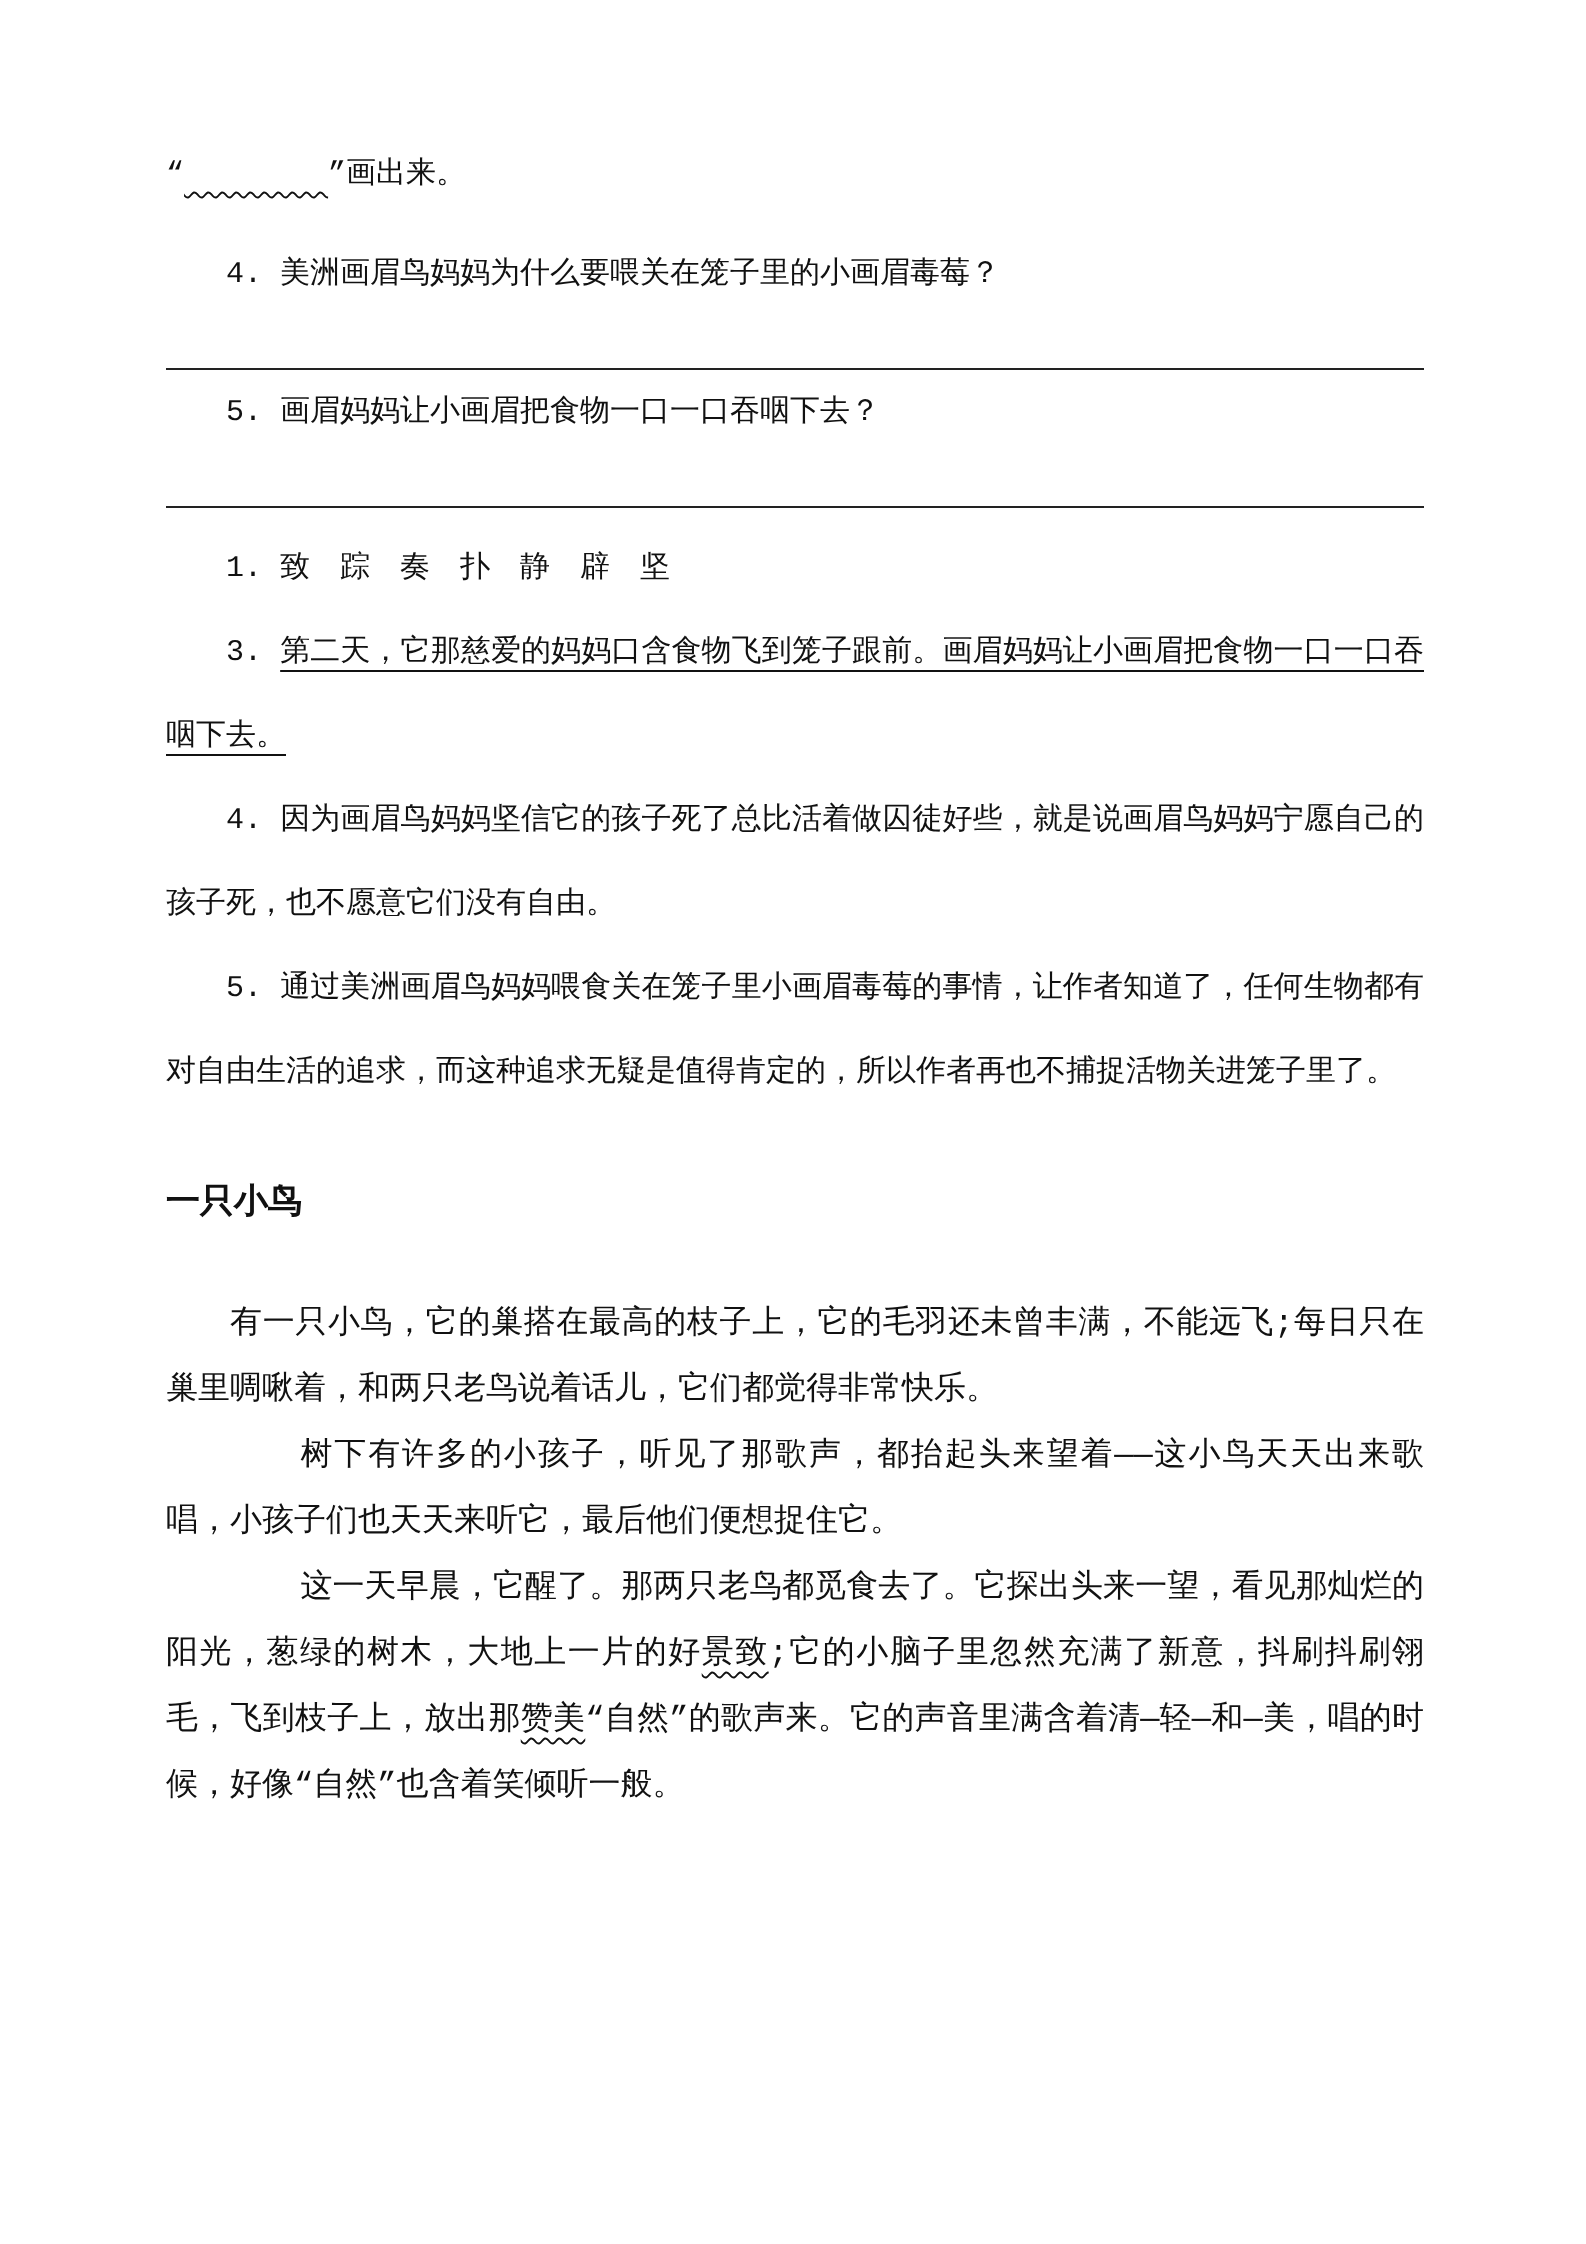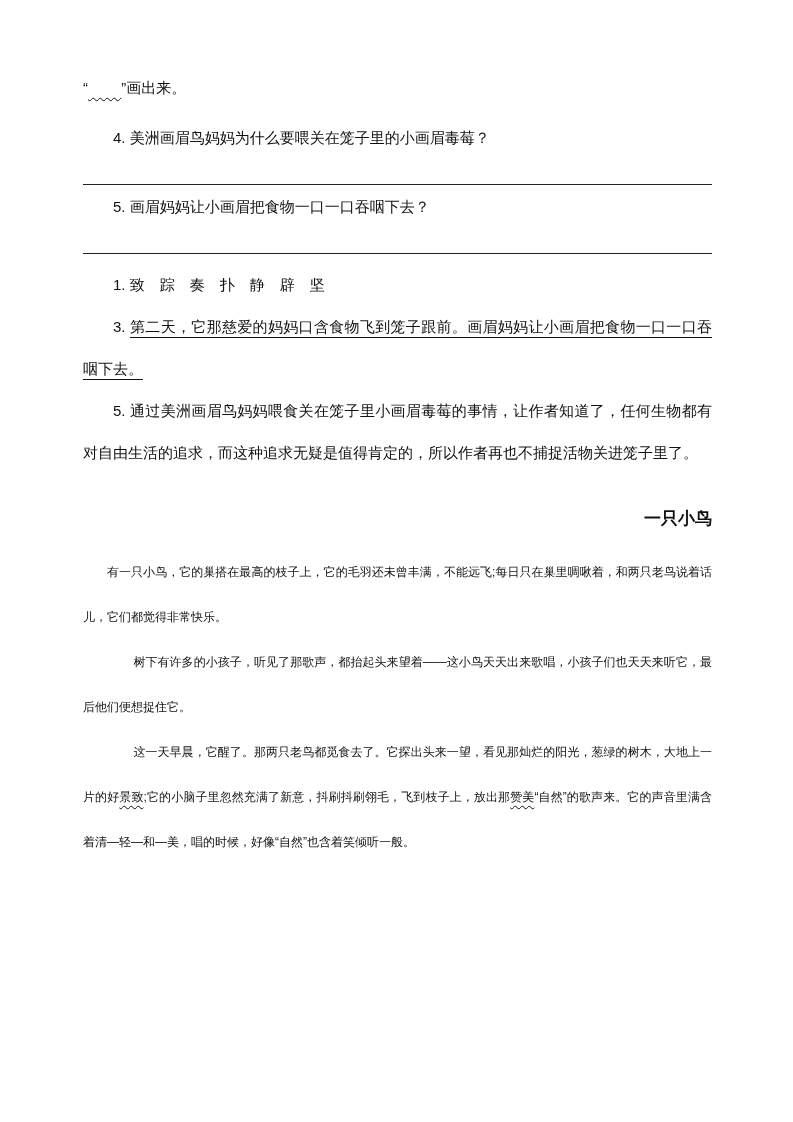--- a/index.html
+++ b/index.html
@@ -9,21 +9,21 @@
   }
   .page {
     position: relative;
     width: 793px;
     min-height: 1122px;
     box-sizing: border-box;
     margin: 0 auto;
     padding: 76px 81px 60px 83px;
     background: #ffffff;
     color: #111111;
-    font-family: Liberation Sans, sans-serif;
+    font-family: Liberation Mono, monospace;
     font-size: 15px;
   }
   p { margin: 0; }
   .intro-line {
     line-height: 24px;
     margin-bottom: 26px;
   }
   .wavy-blank {
     text-decoration: underline wavy;
     text-decoration-thickness: 1px;
@@ -52,29 +52,29 @@
     line-height: 42px;
     text-indent: 2em;
     text-align: justify;
   }
   .underlined {
     text-decoration: underline;
     text-decoration-thickness: 1px;
     text-underline-offset: 5px;
   }
   .story-title {
-    margin: 30px 0 16px 0;
+    margin: 30px 0 28px 0;
     font-size: 17px;
     font-weight: bold;
-    text-align: right;
+    text-align: left;
     line-height: 30px;
   }
   .story-para {
-    font-size: 12px;
-    line-height: 45px;
+    font-size: 16px;
+    line-height: 33px;
     text-align: justify;
   }
   .indent-2 { text-indent: 2em; }
   .indent-4 { text-indent: 4.2em; }
   .wavy-word {
     text-decoration: underline wavy;
     text-decoration-thickness: 1px;
     text-underline-offset: 4px;
   }
 </style>
@@ -91,20 +91,21 @@
   <p class="question"><span>5.</span> <span>画眉妈妈让小画眉把食物一口一口吞咽下去？</span></p>
   <div class="answer-blank"></div>
 
 
   <div class="answers">
     <p class="answer-item"><span>1.</span> <span>致　踪　奏　扑　静　辟　坚</span></p>
 
 
     <p class="answer-item"><span>3.</span> <span class="underlined">第二天，它那慈爱的妈妈口含食物飞到笼子跟前。画眉妈妈让小画眉把食物一口一口吞咽下去。</span></p>
 
+    <p class="answer-item"><span>4.</span> <span>因为画眉鸟妈妈坚信它的孩子死了总比活着做囚徒好些，就是说画眉鸟妈妈宁愿自己的孩子死，也不愿意它们没有自由。</span></p>
 
     <p class="answer-item"><span>5.</span> <span>通过美洲画眉鸟妈妈喂食关在笼子里小画眉毒莓的事情，让作者知道了，任何生物都有对自由生活的追求，而这种追求无疑是值得肯定的，所以作者再也不捕捉活物关进笼子里了。</span></p>
   </div>
 
   <h2 class="story-title">一只小鸟</h2>
 
   <p class="story-para indent-2"><span>有一只小鸟，它的巢搭在最高的枝子上，它的毛羽还未曾丰满，不能远飞;每日只在巢里啁啾着，和两只老鸟说着话儿，它们都觉得非常快乐。</span></p>
 
   <p class="story-para indent-4"><span>树下有许多的小孩子，听见了那歌声，都抬起头来望着——这小鸟天天出来歌唱，小孩子们也天天来听它，最后他们便想捉住它。</span></p>
 

